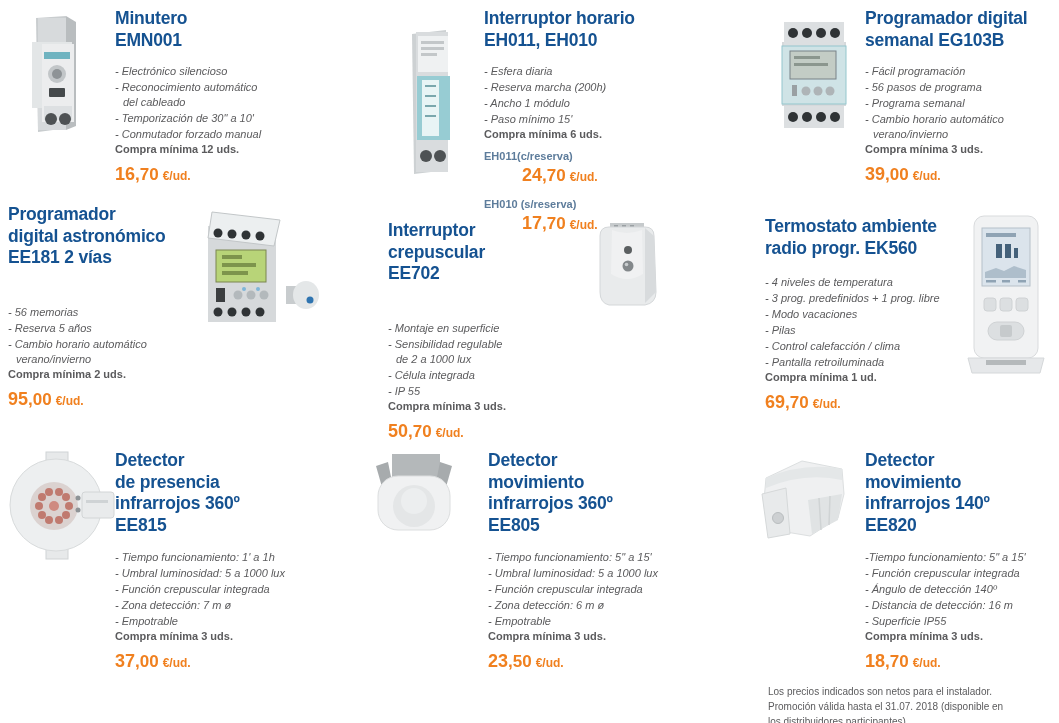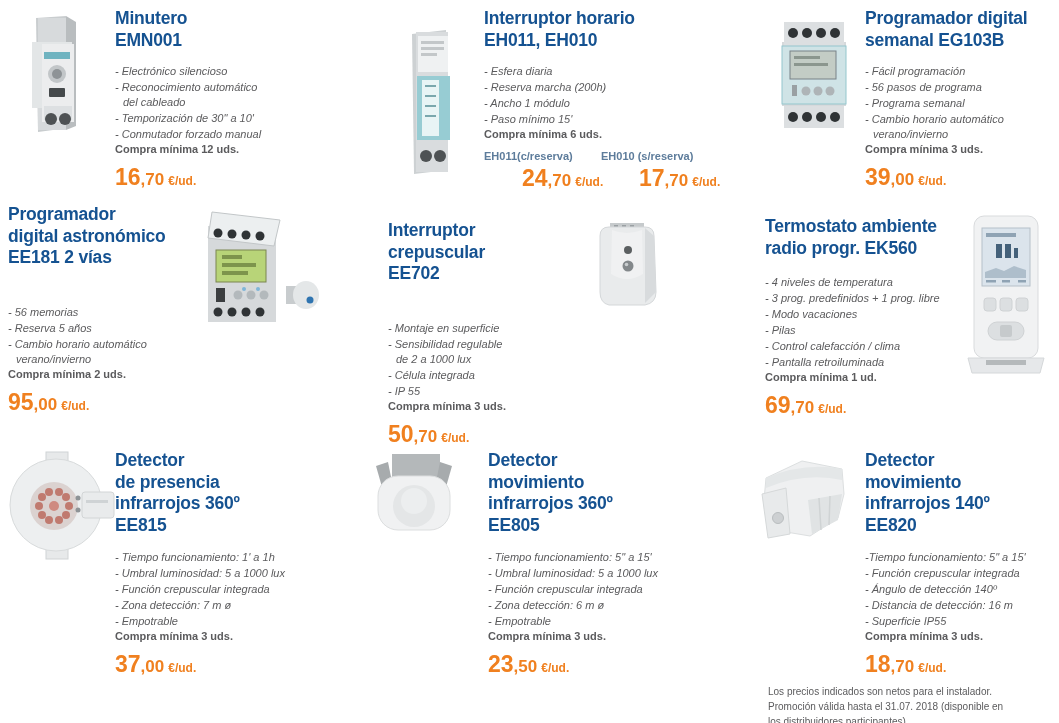--- a/index.html
+++ b/index.html
@@ -16,24 +16,24 @@
   }
   .features { list-style:none; margin-top:13px; }
   .features.mt-lg { margin-top:36px; }
   .features.mt-md { margin-top:16px; }
   .features li {
     color:var(--text-grey,#5b5b5d); font-size:11px; line-height:1.36;
     white-space:pre-line; padding-left:8px; text-indent:-8px; margin-bottom:1px;font-style:italic;
   }
   .min { color:var(--text-grey,#5b5b5d); font-size:11px; font-weight:bold; }
   .price { color:var(--price-orange,#f0801f); margin-top:9px; white-space:nowrap; }
-  .p-main { font-size:23px; font-weight:bold; }
+  .p-main { font-size:18px; font-weight:bold; }
   .p-dec  { font-size:17px; font-weight:bold; }
   .p-unit { font-size:12px; font-weight:bold; margin-left:4px; }
-  .price-cols { display:flex; gap:12px; margin-top:10px; }
+  .price-cols { display:flex; gap:12px; margin-top:10px;flex-direction:column; }
   .pcol { min-width:96px; }
   .pcol .plabel { color:var(--variant-label-blue,#5d7c9b); font-size:11px; font-weight:bold; }
   .pcol .price { margin-top:3px;margin-left:38px; }
   .footer {
     position:absolute; left:768px; top:684px; width:290px;
     color:var(--text-grey,#5b5b5d); font-size:10px; line-height:1.5; white-space:pre-line;
   }
   svg { display:block; }
 </style>
 </head>

